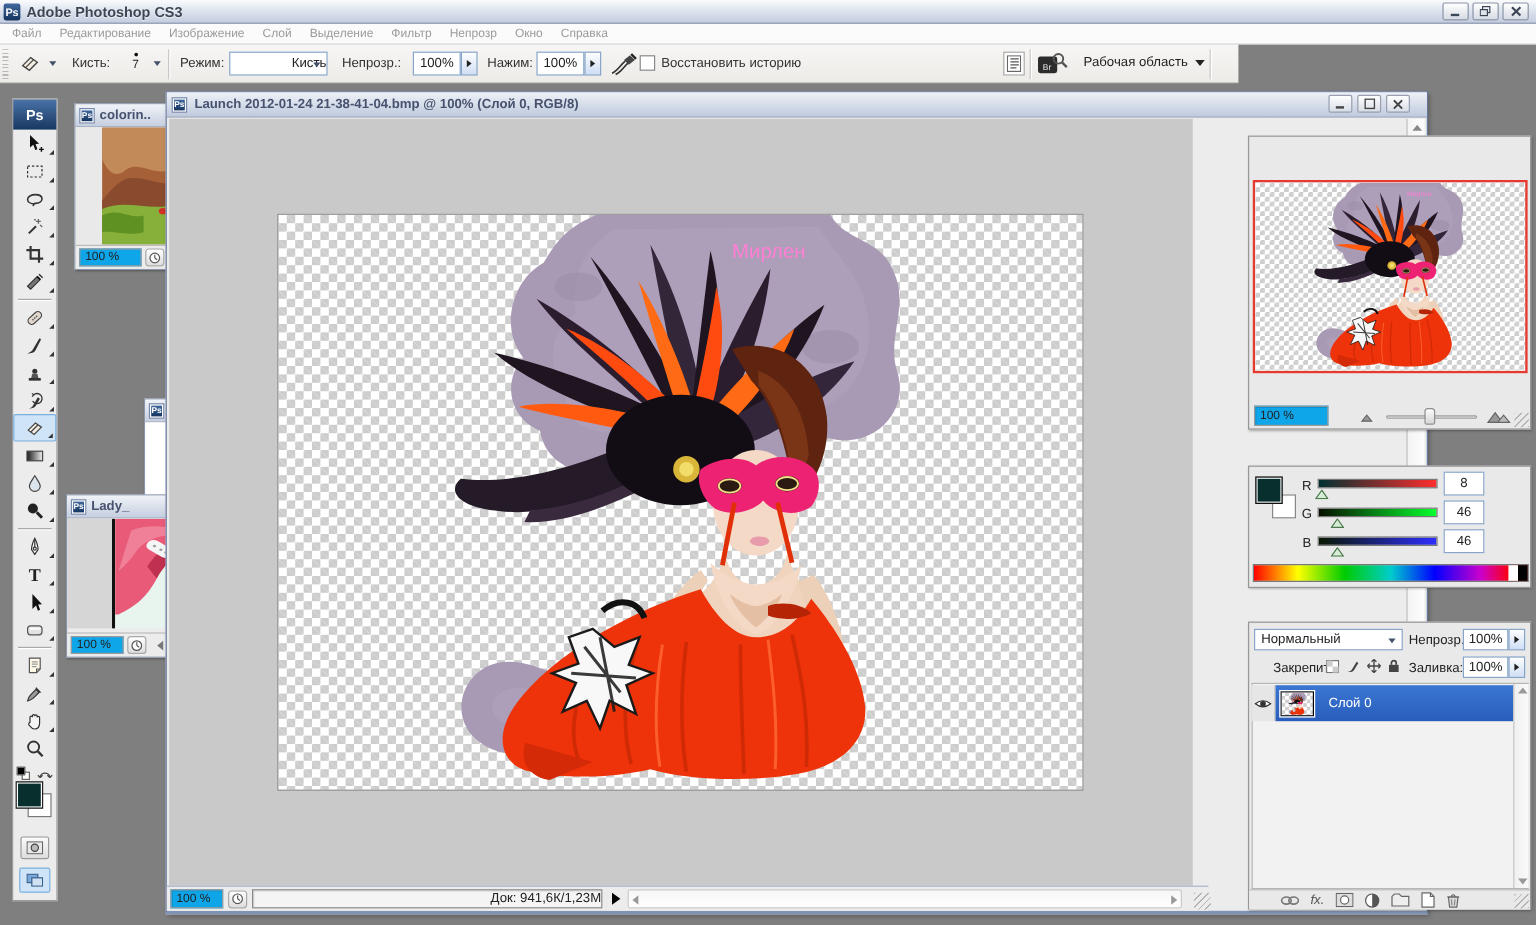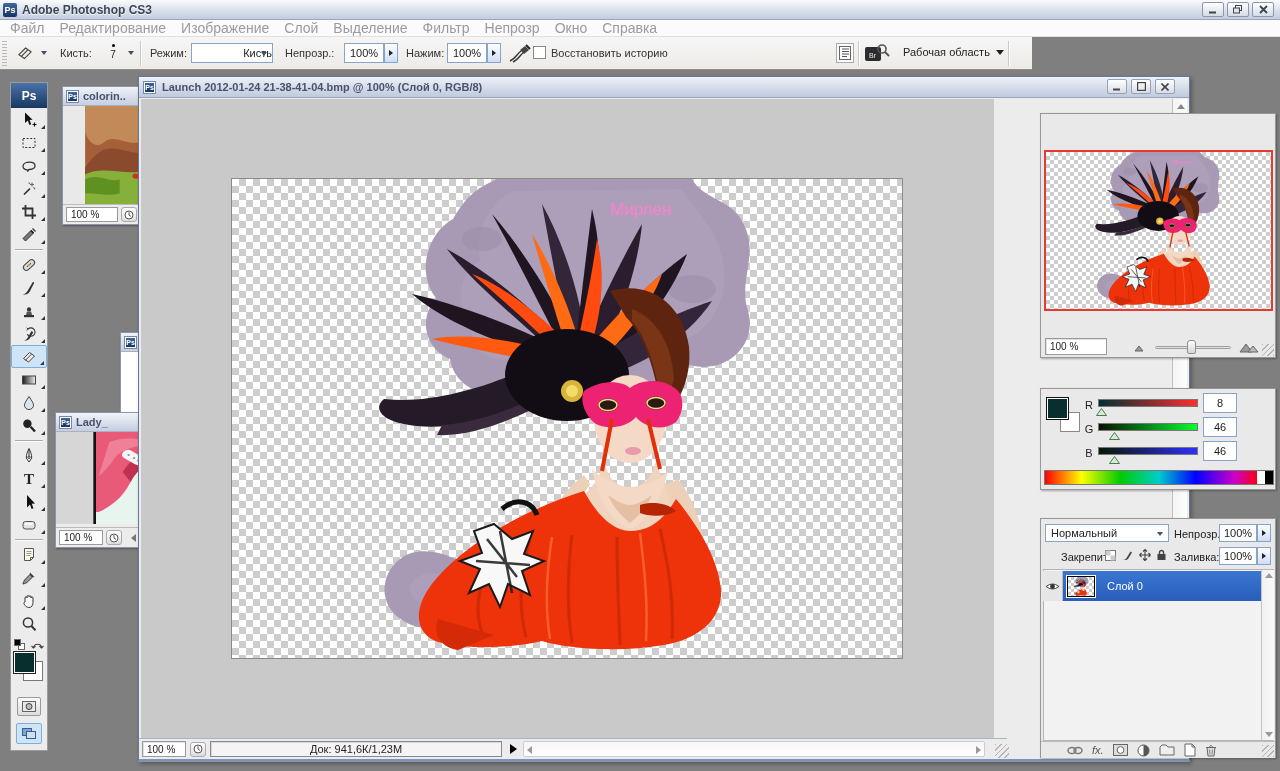--- a/index.html
+++ b/index.html
@@ -7,21 +7,21 @@
 .screen{position:relative;width:1280px;height:771px;background:#7f7f7f;overflow:hidden;font-size:11px;color:#222}
 .abs{position:absolute}
 svg{display:block}
 
 .titlebar{left:0;top:0;width:1280px;height:20px;background:linear-gradient(#fafbfc,#dfe5ef 45%,#c3cde0);border-bottom:1px solid #9aa6bc;display:flex;align-items:center;padding-left:3px}
 .appicon{width:14px;height:14px;background:linear-gradient(#3f689e,#16355f);color:#fff;font-weight:bold;font-size:9px;display:flex;align-items:center;justify-content:center;border-radius:2px;margin-right:5px}
 .apptitle{font-weight:bold;font-size:12px;color:#3c4654;text-shadow:0 1px 0 #ffffffc0}
 .winbtns{position:absolute;right:6px;top:2px;display:flex;gap:3px}
 .wbtn{width:22px;height:15px;background:linear-gradient(#ffffff,#d7dbe4);border:1px solid #8d97a8;border-radius:2px;display:flex;align-items:center;justify-content:center}
 .menubar{left:0;top:20px;width:1280px;height:17px;background:#fbfbfb;border-bottom:1px solid #e0e0e0;display:flex;align-items:center;gap:15px;padding-left:10px}
-.menuitem{color:#9b9b9b;font-size:14px}
+.menuitem{color:#9b9b9b;font-size:10px}
 .optionsbar{left:0;top:37px;width:1032px;height:33px;background:linear-gradient(#f7f6f4,#ecebe8);border-bottom:1px solid #8e8e8e}
 .grip{width:5px;background:repeating-linear-gradient(180deg,#b9b9b9 0 1px,transparent 1px 3px)}
 .olabel{position:absolute;top:10px;color:#333}
 .sunken{background:#fff;border:1px solid #8a8a8a;box-shadow:inset 1px 1px 0 rgba(0,0,0,.12)}
 .vbox{background:#fff;border:1px solid #87a5c8;display:flex;align-items:center;justify-content:center}
 .spinbtn{background:linear-gradient(#fdfefe,#cfdef5);border:1px solid #87a5c8;display:flex;align-items:center;justify-content:center}
 .tri-r{width:0;height:0;border-left:4px solid #222;border-top:3px solid transparent;border-bottom:3px solid transparent}
 .tri-d{width:0;height:0;border-top:4px solid #44506a;border-left:3.5px solid transparent;border-right:3.5px solid transparent}
 .vsep{position:absolute;top:4px;width:1px;height:25px;background:#c9c9c9;box-shadow:1px 0 0 #fff}
 
@@ -31,21 +31,21 @@
 .tool.sel{background:#cfe4f7;border:1px solid #7ab0e0;border-radius:2px}
 .tool .fly{position:absolute;right:2px;bottom:2px;width:0;height:0;border-left:4px solid transparent;border-bottom:4px solid #333}
 .tdiv{width:28px;height:1px;background:#aaa;margin:3px auto;box-shadow:0 1px 0 #fff}
 
 .docwin{background:#ececec;border:1px solid #8a96ac;box-shadow:1px 1px 2px rgba(0,0,0,.35)}
 .doctitle{height:19px;background:linear-gradient(#f0f3f8,#c6cfe0);border-bottom:1px solid #a8b2c4;display:flex;align-items:center;padding-left:3px;overflow:hidden;white-space:nowrap}
 .docicon{width:13px;height:13px;background:#fff;border:1px solid #7688aa;margin-right:4px;position:relative;flex:0 0 auto}
 .docicon i{position:absolute;left:1px;top:1px;right:1px;bottom:1px;background:linear-gradient(#3f689e,#16355f);color:#fff;font-style:normal;font-size:7px;font-weight:bold;display:flex;align-items:center;justify-content:center}
 .doctext{font-weight:bold;color:#47536e;font-size:11px}
 .docstatus{position:absolute;left:0;right:0;bottom:0;height:20px;background:#ececec;border-top:1px solid #bbb;display:flex;align-items:center;gap:3px;padding-left:3px}
-.zoomfield{height:15px;background:#ffffff;border:1px solid #9a9a9a;display:flex;align-items:center;padding-left:4px;font-size:10px}
+.zoomfield{height:15px;background:#0ea5e9;border:1px solid #9a9a9a;display:flex;align-items:center;padding-left:4px;font-size:10px}
 .clockico{width:16px;height:15px;border:1px solid #aaa;border-radius:3px;background:linear-gradient(#fff,#ddd);display:flex;align-items:center;justify-content:center}
 
 .checker{background-color:#fff;background-image:linear-gradient(45deg,#cdcdcd 25%,transparent 25%,transparent 75%,#cdcdcd 75%),linear-gradient(45deg,#cdcdcd 25%,transparent 25%,transparent 75%,#cdcdcd 75%);background-size:14px 14px;background-position:0 0,7px 7px}
 .checker.md{background-size:8px 8px;background-position:0 0,4px 4px}
 .checker.sm{background-size:6px 6px;background-position:0 0,3px 3px}
 
 .mainwin{left:138px;top:76px;width:1052px;height:686px;background:#ececec;border:1px solid #65779c;border-bottom:3px solid #8193b5;box-shadow:2px 2px 4px rgba(0,0,0,.3)}
 .maintitle{height:21px;background:linear-gradient(#eef1f7,#bfcade);border-bottom:1px solid #98a4bc;display:flex;align-items:center;padding-left:4px}
 .mwbtn{width:20px;height:15px;background:linear-gradient(#fff,#d8dce5);border:1px solid #98a0b0;border-radius:2px;display:flex;align-items:center;justify-content:center}
 .canvasarea{position:absolute;left:2px;top:22px;width:853px;height:640px;background:#c9c9c9;overflow:hidden}
@@ -561,21 +561,21 @@
         </div>
     </div>
     <div class="statusbar">
       <div class="zoomfield sunken" style="width:44px;height:16px;margin-left:3px">100 %</div>
       <div class="clockico" style="margin-left:4px">
           <svg width="10" height="10" viewBox="0 0 10 10">
             <circle cx="5" cy="5" r="4" fill="#fff" stroke="#555"></circle>
             <path d="M5,5 L5,2.2 M5,5 L7,6.4" stroke="#555"></path>
           </svg>
         </div>
-      <div class="sunken" style="margin-left:4px;width:292px;height:16px;display:flex;align-items:center;justify-content:center;background:#f4f4f4">
+      <div class="sunken" style="margin-left:4px;width:292px;height:16px;display:flex;align-items:center;justify-content:flex-end;background:#f4f4f4">
           <span>Док: 941,6К/1,23М</span>
         </div>
       <div style="margin-left:4px;width:14px;height:16px;display:flex;align-items:center;justify-content:center">
           <span style="width:0;height:0;border-left:7px solid #000;border-top:5px solid transparent;border-bottom:5px solid transparent"></span>
         </div>
       <div class="hscroll">
         <span style="position:absolute;left:3px;top:4px;width:0;height:0;border-right:5px solid #999;border-top:4px solid transparent;border-bottom:4px solid transparent"></span>
         <span style="position:absolute;right:3px;top:4px;width:0;height:0;border-left:5px solid #999;border-top:4px solid transparent;border-bottom:4px solid transparent"></span>
       </div>
       <div class="gripcorner" style="position:absolute;right:-2px;bottom:1px;width:14px;height:14px"></div>

